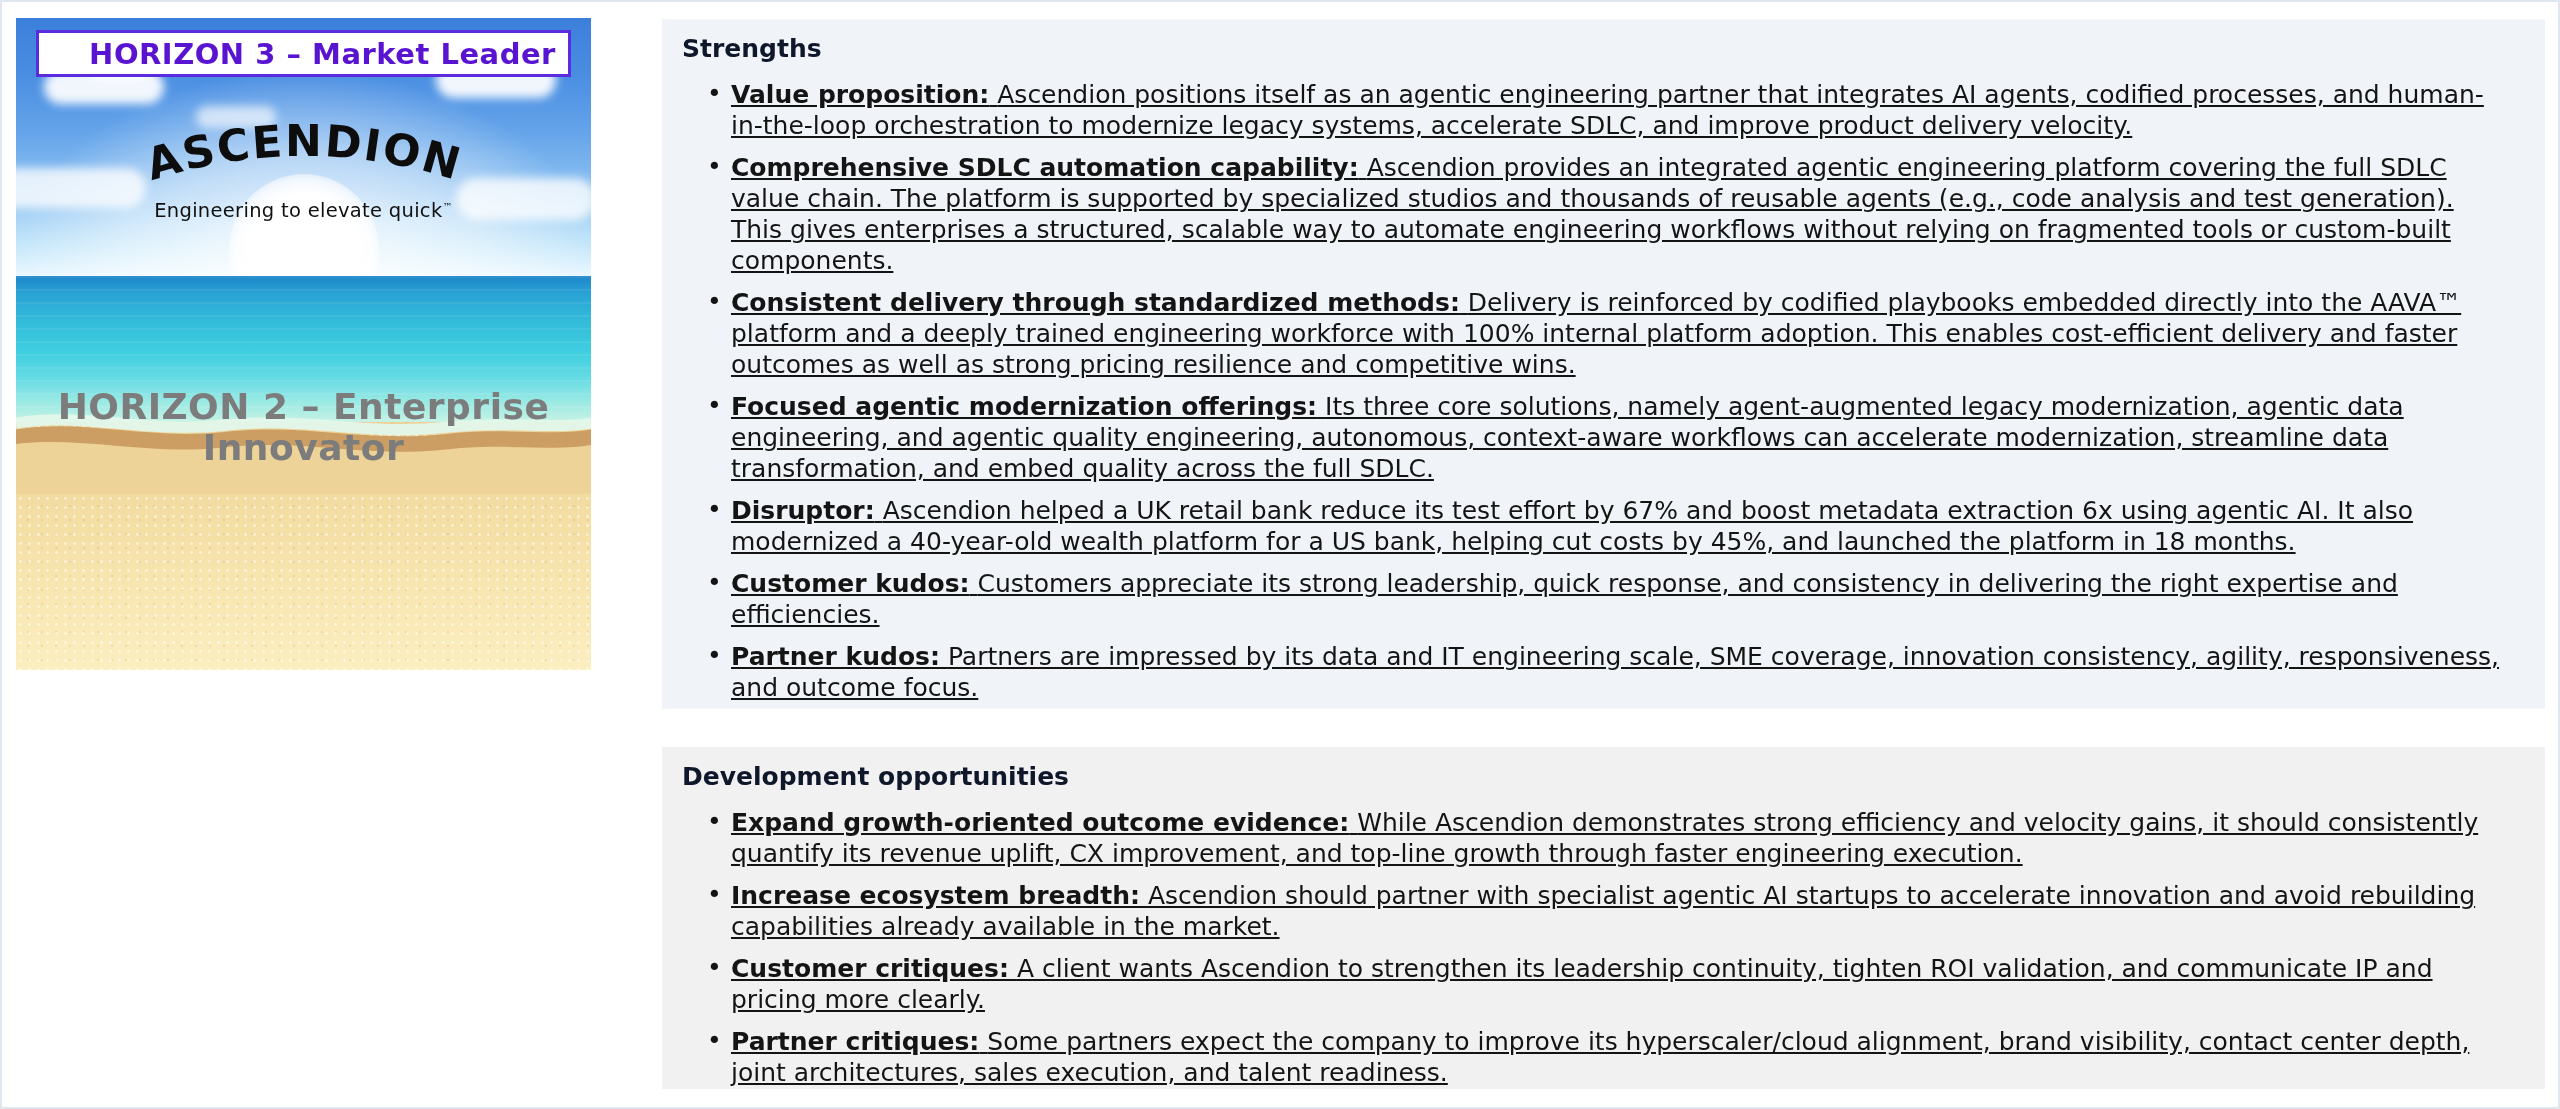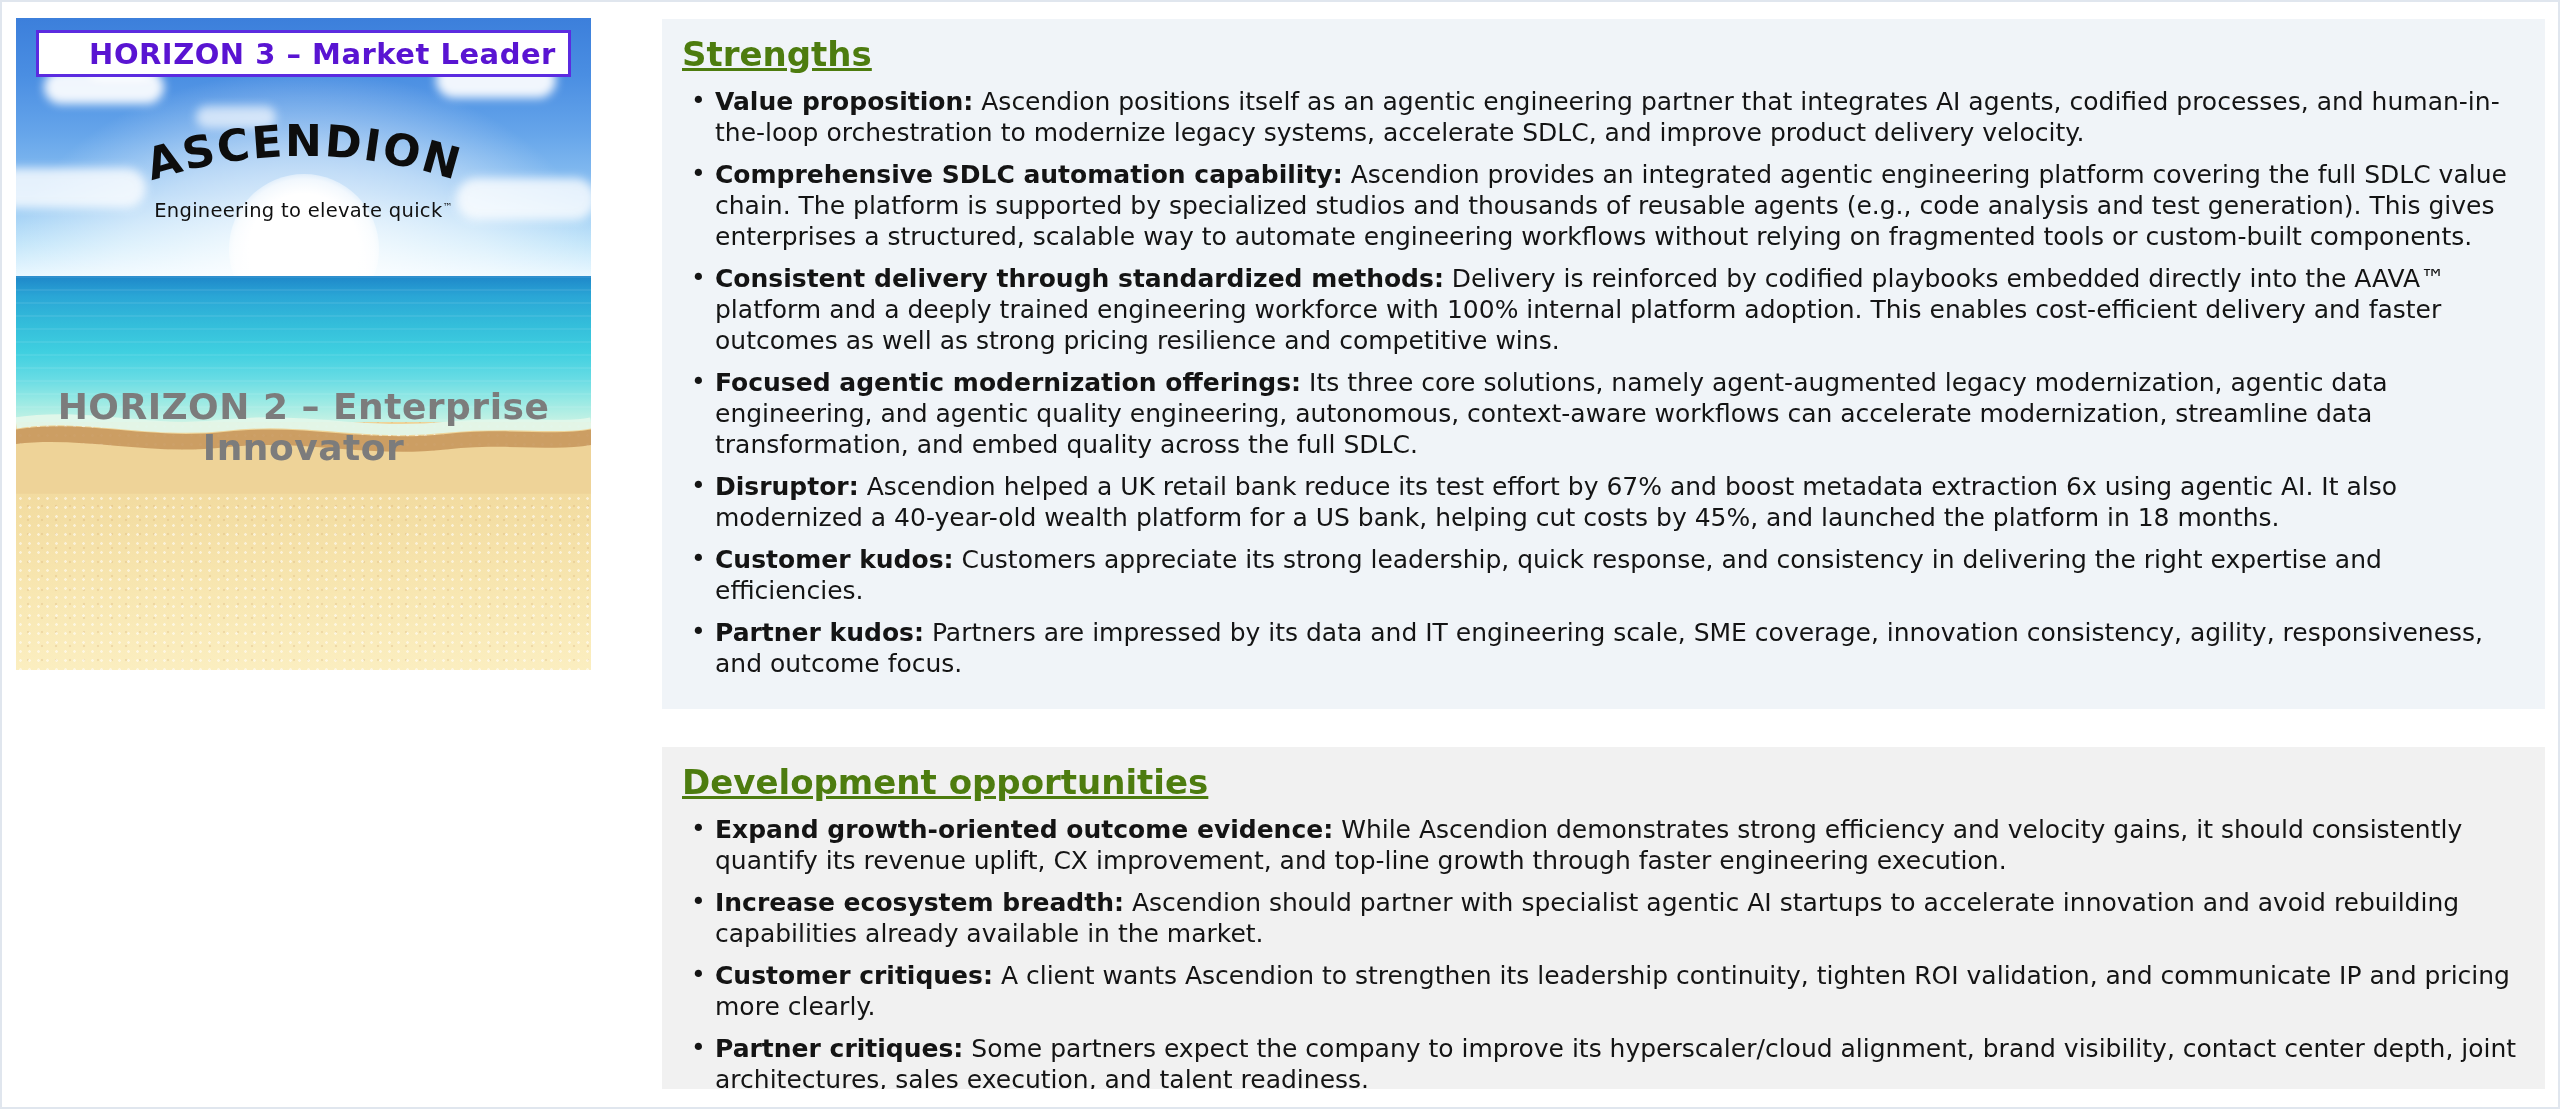--- a/index.html
+++ b/index.html
@@ -57,22 +57,22 @@
   }
   .tagline sup{font-size:10px;}
   .hz-label{position:absolute;left:0;width:100%;text-align:center;font-weight:bold;font-size:36px;color:#7c7c7c;letter-spacing:.5px;margin-top:20px;}
   .hz2{top:53.4%;}
   .hz1{top:83.6%;}
 
   
   .panel{position:absolute;left:660px;width:1883px;box-sizing:border-box;padding:15px 20px 10px 20px;overflow:hidden;}
   .panel-strengths{top:17px;height:690px;background:#f0f4f8;}
   .panel-development{top:745px;height:342px;background:#f1f1f1;}
-  .panel h2{margin:0 0 12px 0;font-size:34px;font-weight:bold;color:#4d7c0f;text-decoration:underline;}
-  .panel ul{margin:0;padding:0;list-style:none;}
+  .panel h2{margin:0 0 12px 0;font-size:25px;font-weight:bold;color:#0f172a;}
+  .panel ul{margin:16px;padding:0;list-style:none;text-decoration:underline;}
   .panel li{position:relative;padding-left:33px;margin-bottom:11px;font-size:25px;line-height:31px;}
   .panel li::before{content:"\2022";position:absolute;left:9px;top:-1px;font-size:25px;color:#141414;}
   .bh{font-weight:bold;}
 </style>
 </head>
 <body>
 
 <div class="page">
 
   <div class="scene">

